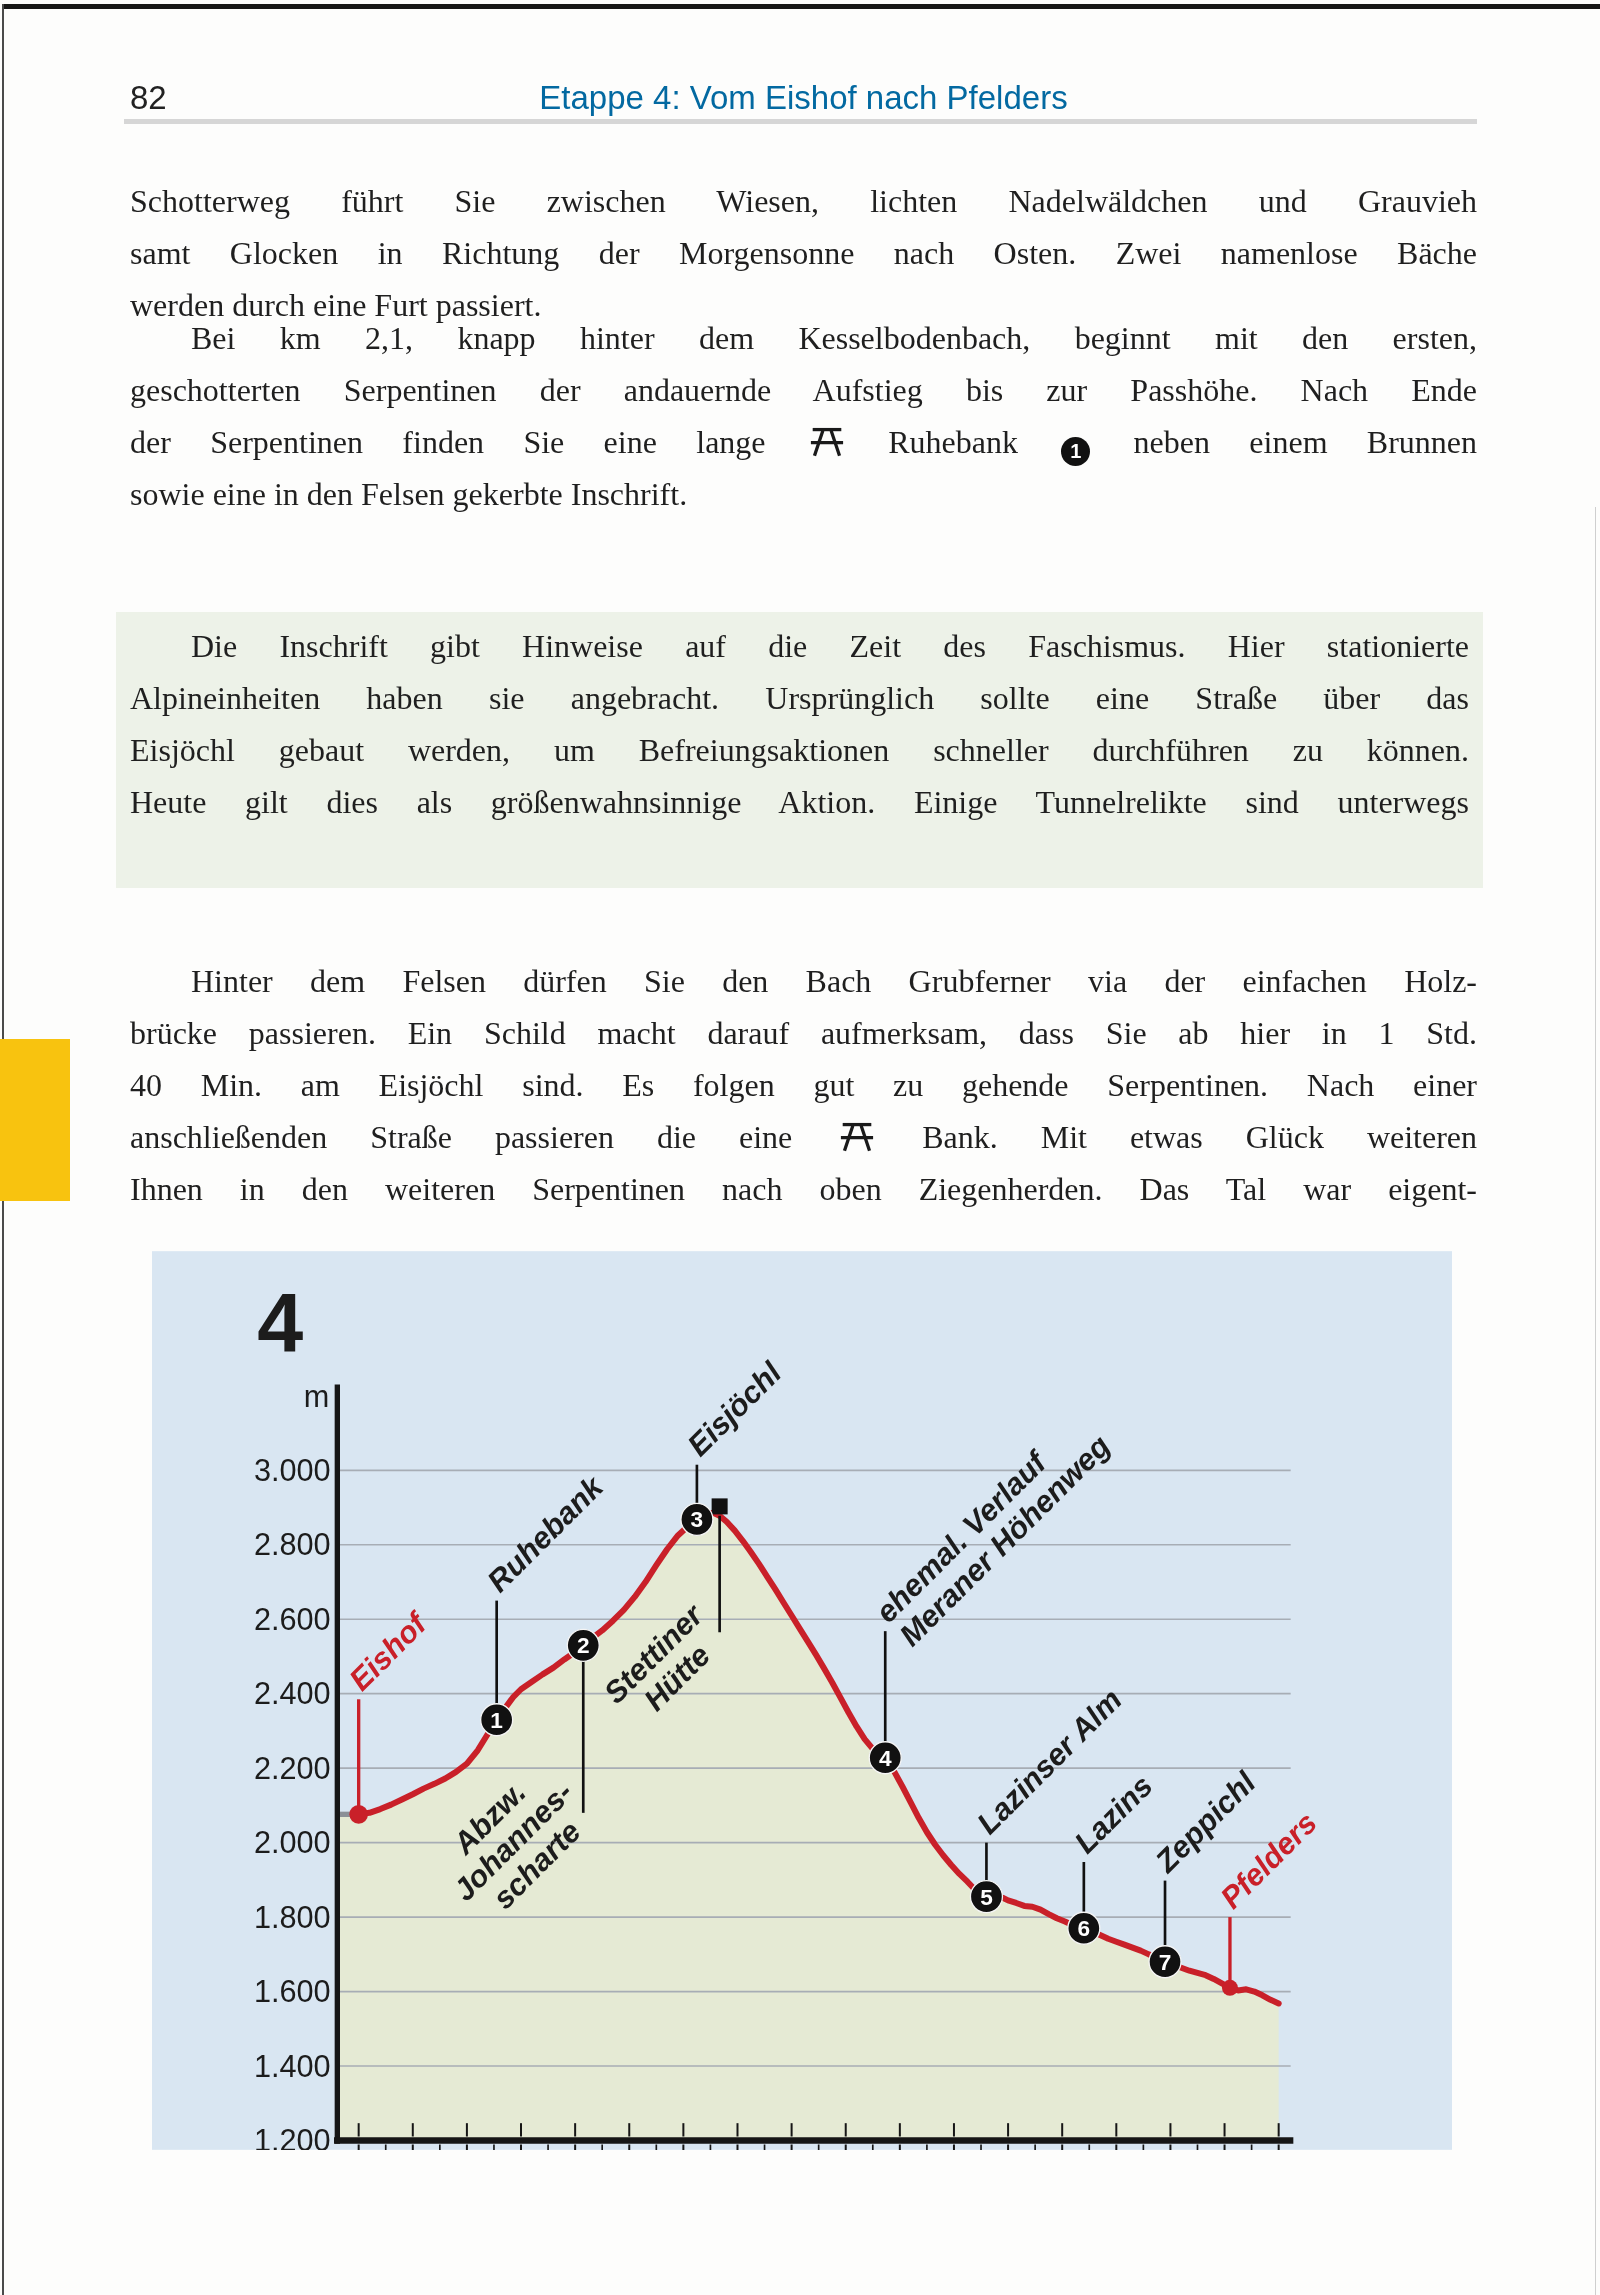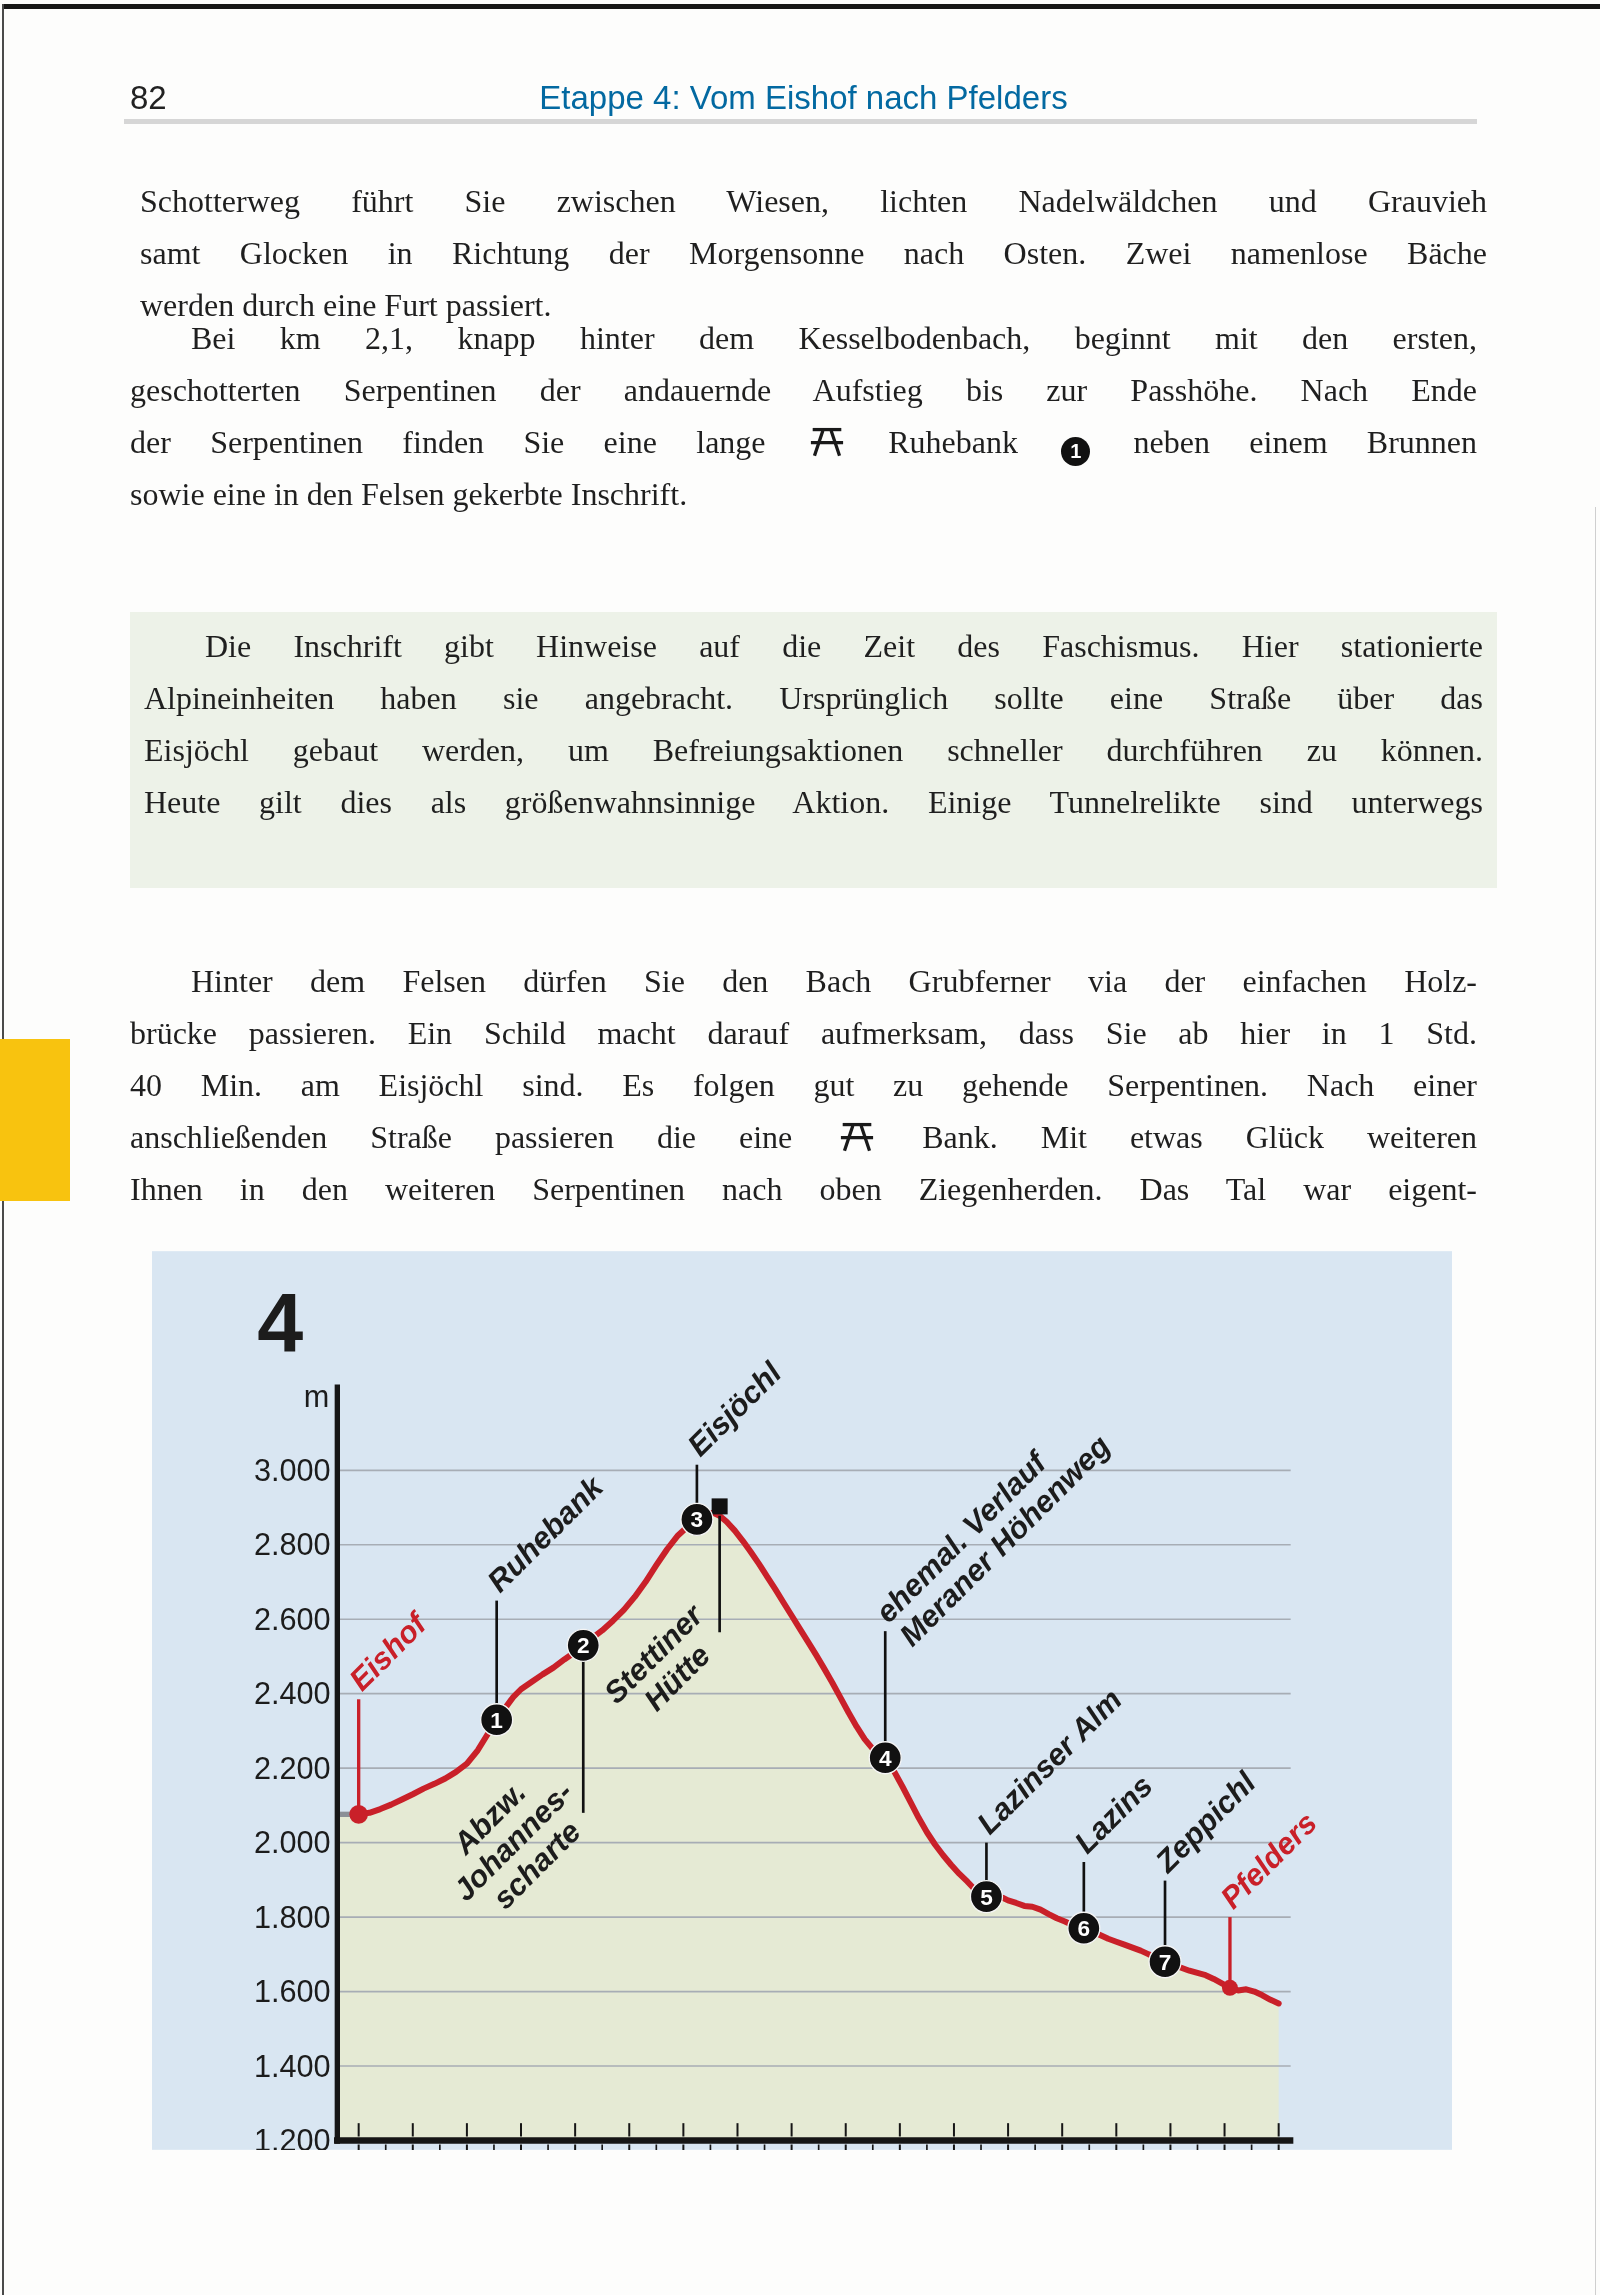--- a/index.html
+++ b/index.html
@@ -11,23 +11,23 @@
   #edge-right{left:1595px;top:507px;width:1.3px;height:1789px;background:#cfcfcf;}
   #page-num{position:absolute;left:130px;top:79px;font-family:"Liberation Sans",sans-serif;
             font-size:33px;color:#222;}
   #header-title-wrap{position:absolute;left:130px;top:79px;width:1347px;text-align:center;}
   #header-title{font-family:"Liberation Sans",sans-serif;font-size:33px;color:#0369a1;}
   #header-rule{position:absolute;left:124px;top:119px;width:1353px;height:4.7px;background:#d6d6d6;}
   .col{position:absolute;left:130px;width:1347px;font-size:32px;line-height:52px;}
   .ln{text-align:justify;text-align-last:justify;white-space:nowrap;}
   .ln.last{text-align:center;text-align-last:left;font-family:Liberation Serif, serif;}
   .ind{padding-left:61px;}
-  #para1{top:175px;margin-left:10px;}
+  #para1{top:175px;}
   #para2{top:312px;}
-  #infobox{position:absolute;left:116px;top:612px;width:1367px;height:276px;background:#edf2e8;margin-left:14px;}
+  #infobox{position:absolute;left:116px;top:612px;width:1367px;height:276px;background:#edf2e8;}
   #infobox .col{position:absolute;left:14px;top:8px;}
   #para3{top:955px;}
   .bench{display:inline-block;width:36px;height:31px;vertical-align:-4px;margin:0 4px;}
   .bench svg{display:block;}
   .tbadge{display:inline-flex;width:29px;height:29px;border-radius:50%;background:#111;color:#fff;
           font-family:"Liberation Sans",sans-serif;font-weight:bold;font-size:20px;
           align-items:center;justify-content:center;vertical-align:-5.3px;margin:0 4px;
           text-align:center;text-align-last:center;}
   #side-tab{position:absolute;left:0;top:1039px;width:70px;height:162px;background:#f8c30f;}
   #chart{position:absolute;left:152px;top:1251px;width:1300px;height:899px;}

